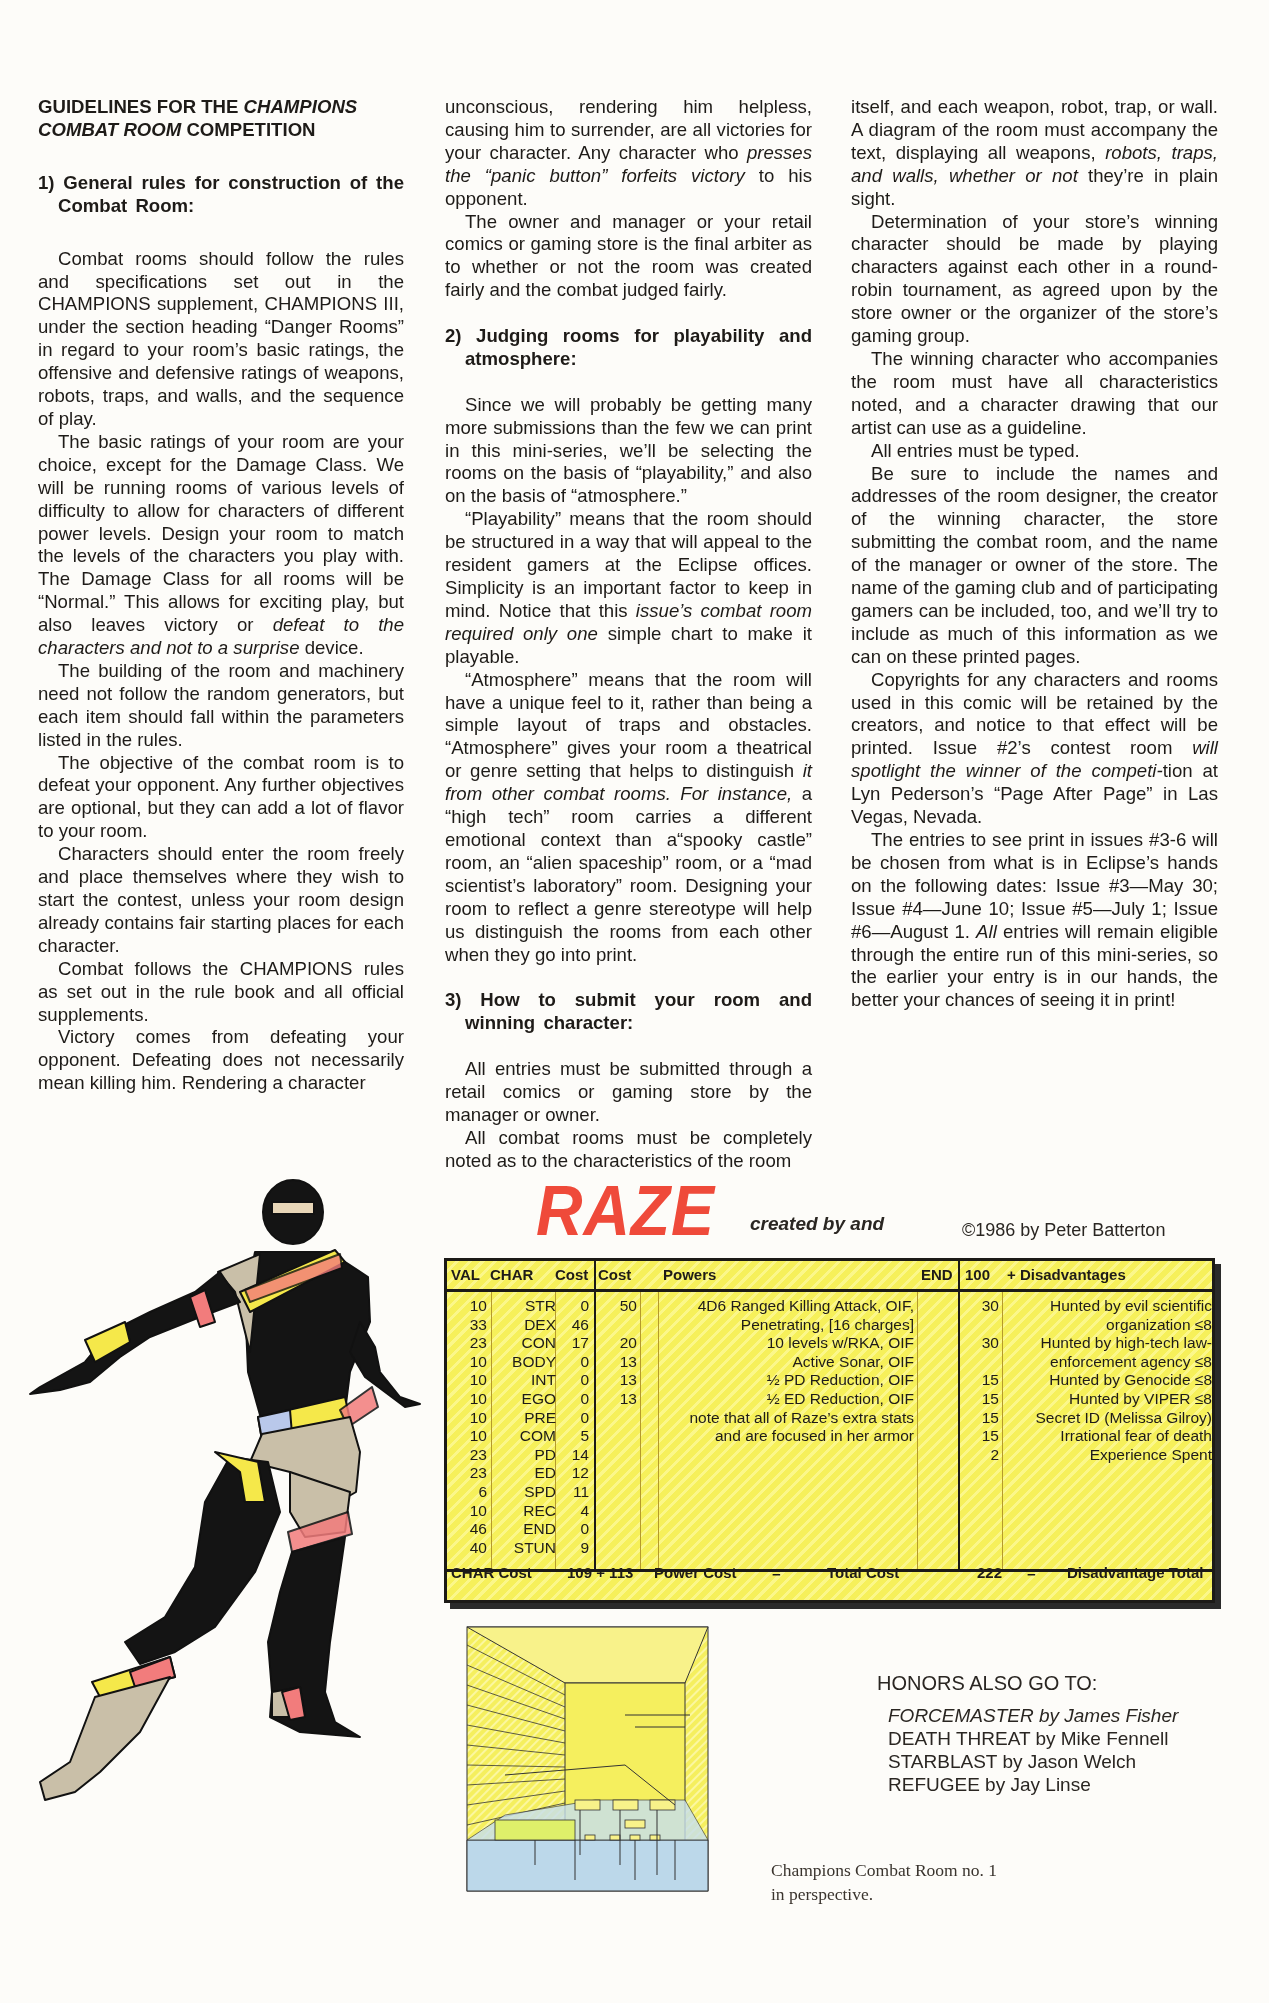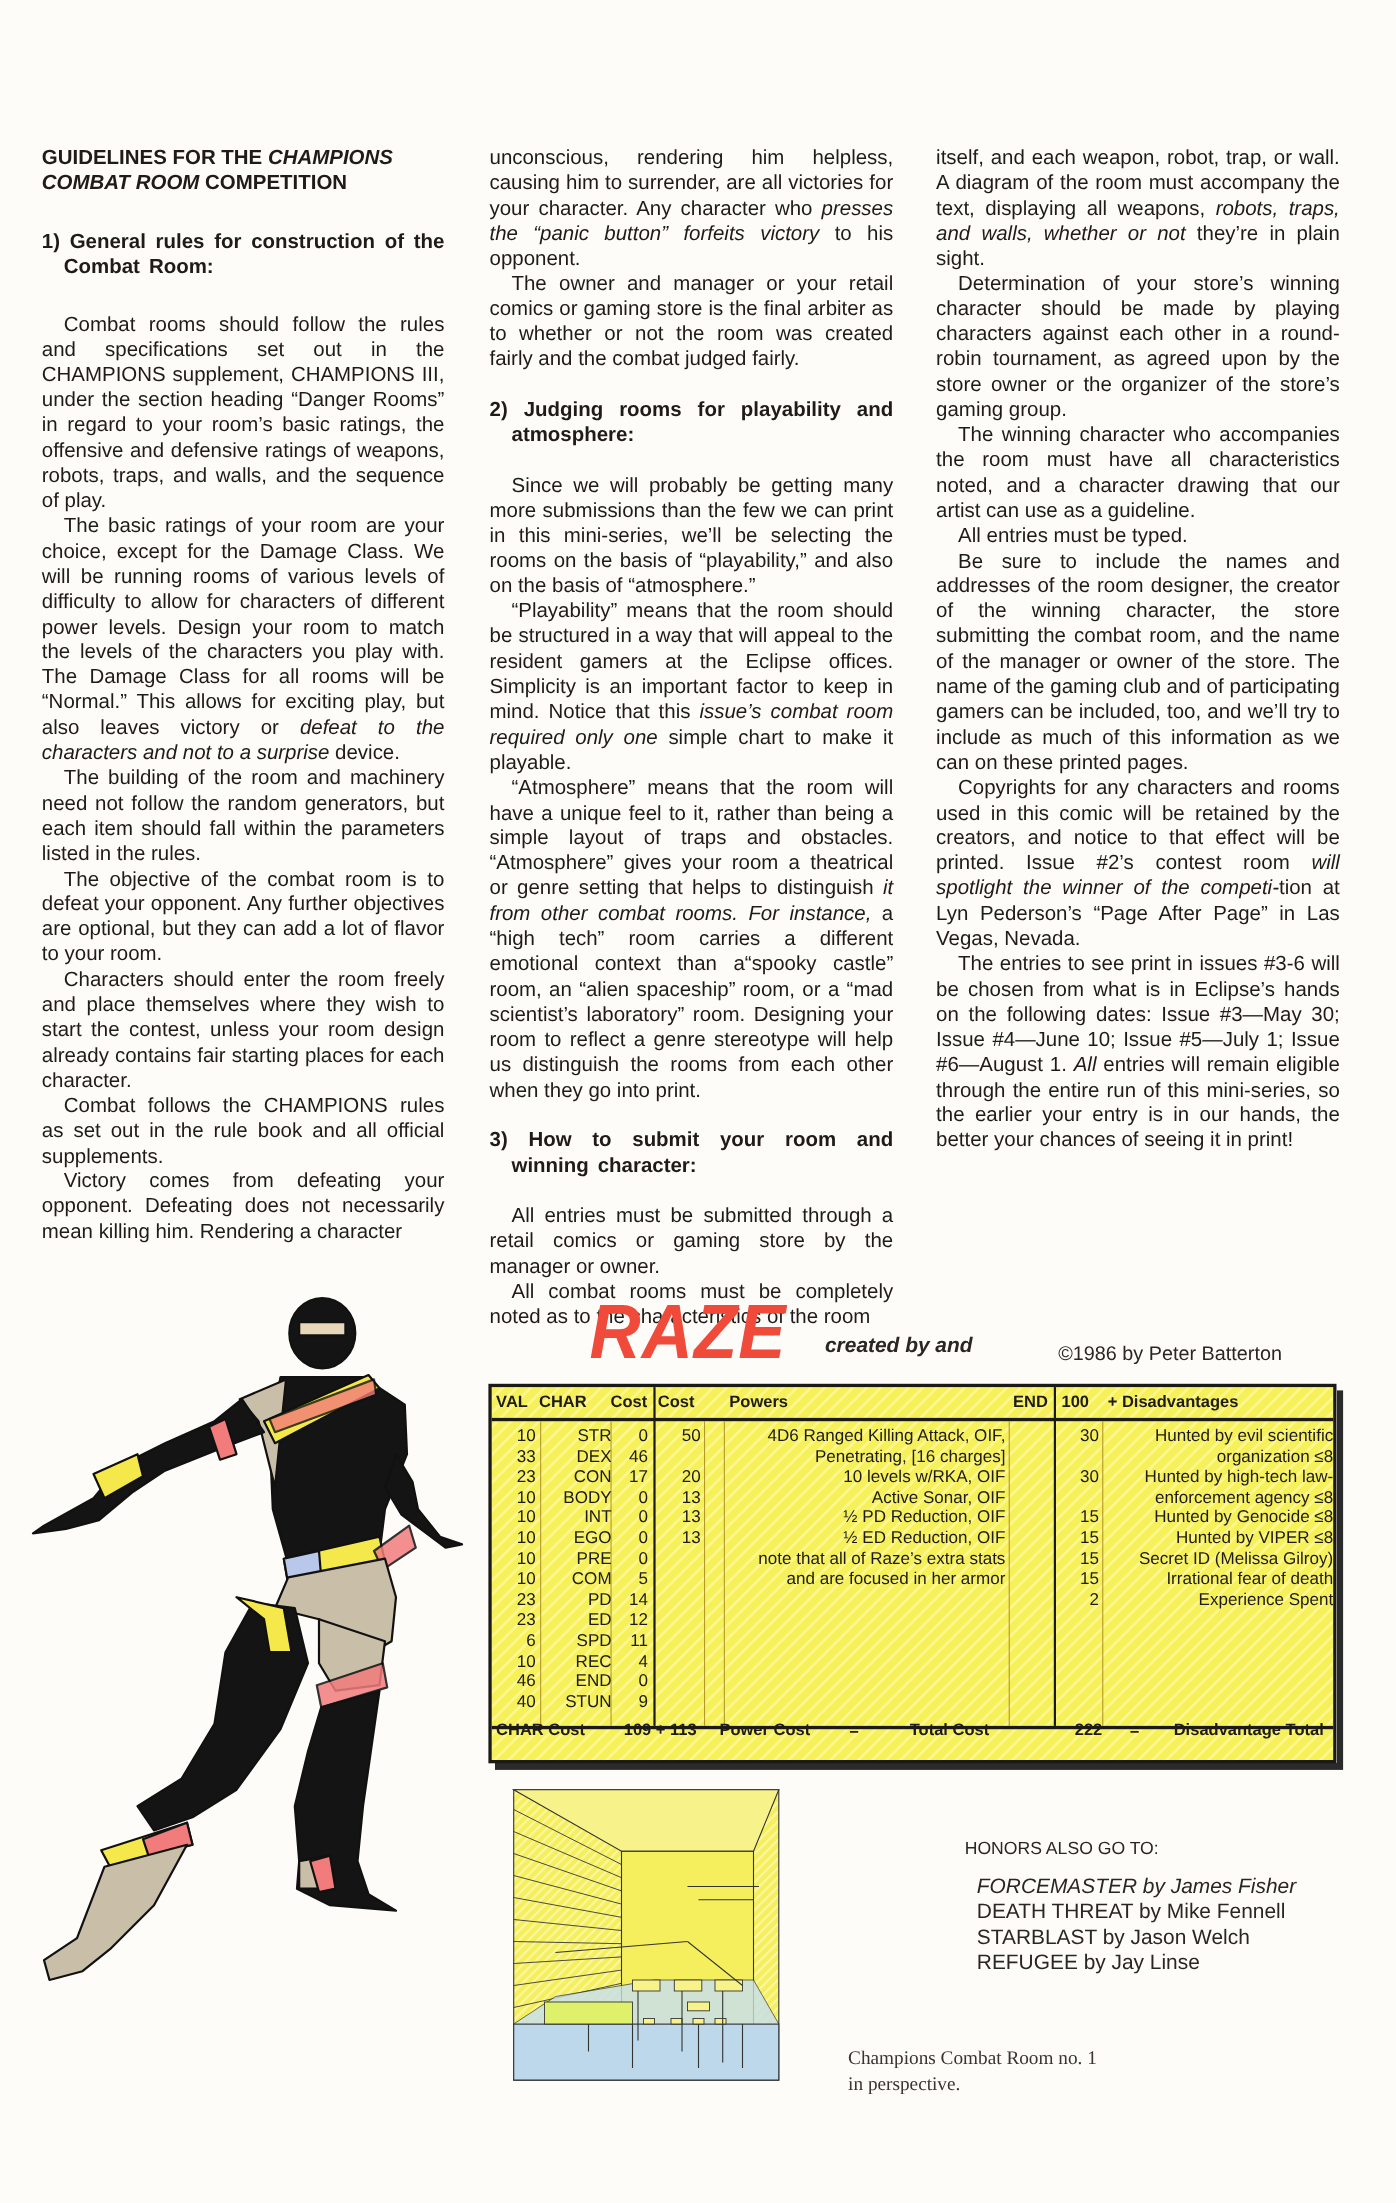--- a/index.html
+++ b/index.html
@@ -1,18 +1,18 @@
 <!DOCTYPE html>
 <html><head>
 <meta charset="utf-8">
 <style>
   html,body{margin:0;padding:0;}
   body{width:1269px;height:2003px;background:#fdfcf9;position:relative;overflow:hidden;
        font-family:"Liberation Sans",sans-serif;color:#1e1b18;}
-  .col{position:absolute;font-size:18.6px;line-height:22.9px;text-align:justify;margin-top:36px;}
+  .col{position:absolute;font-size:18.6px;line-height:22.9px;text-align:justify;}
   .col p{margin:0;text-indent:20px;}
   .col p.noind{text-indent:0;}
   .col h2{font-size:18.6px;line-height:22.9px;font-weight:bold;margin:0;text-align:left;}
   .col h3{font-size:18.6px;line-height:22.9px;font-weight:bold;margin:0;padding-left:20px;text-indent:-20px;word-spacing:3px;}
   .col .gap{height:22.9px;}
   .col .gap2{height:30px;}
   #c1{left:38px;top:96px;width:366px;}
   #c2{left:445px;top:96px;width:367px;}
   #c3{left:851px;top:96px;width:367px;}
   i{font-style:italic;}
@@ -32,21 +32,21 @@
   .rows{position:absolute;top:36px;font-size:15.5px;line-height:18.6px;text-align:right;}
   .rows div{white-space:nowrap;}
   .r{text-align:right;}
   .foot{position:absolute;top:300px;height:24px;line-height:24px;font-weight:bold;font-size:15px;}
   
   #figure{position:absolute;left:0;top:1172px;width:440px;height:760px;}
   
   #room{position:absolute;left:465px;top:1625px;width:245px;height:268px;}
   #room-caption{position:absolute;left:771px;top:1858px;font-family:"Liberation Serif",serif;font-size:17.5px;line-height:24px;color:#3a342e;}
   
-  #honors-title{position:absolute;left:877px;top:1672px;font-size:16px;color:#2a2622;}
+  #honors-title{position:absolute;left:877px;top:1672px;font-size:20px;color:#2a2622;}
   #honors-list{position:absolute;left:888px;top:1704px;font-size:19px;line-height:23px;color:#2a2622;}
 </style>
 </head>
 <body>
 
 <div id="c1" class="col">
   <h2>
     <span>GUIDELINES FOR THE </span><i>CHAMPIONS</i><br>
     <i>COMBAT ROOM</i><span> COMPETITION</span>
   </h2>

